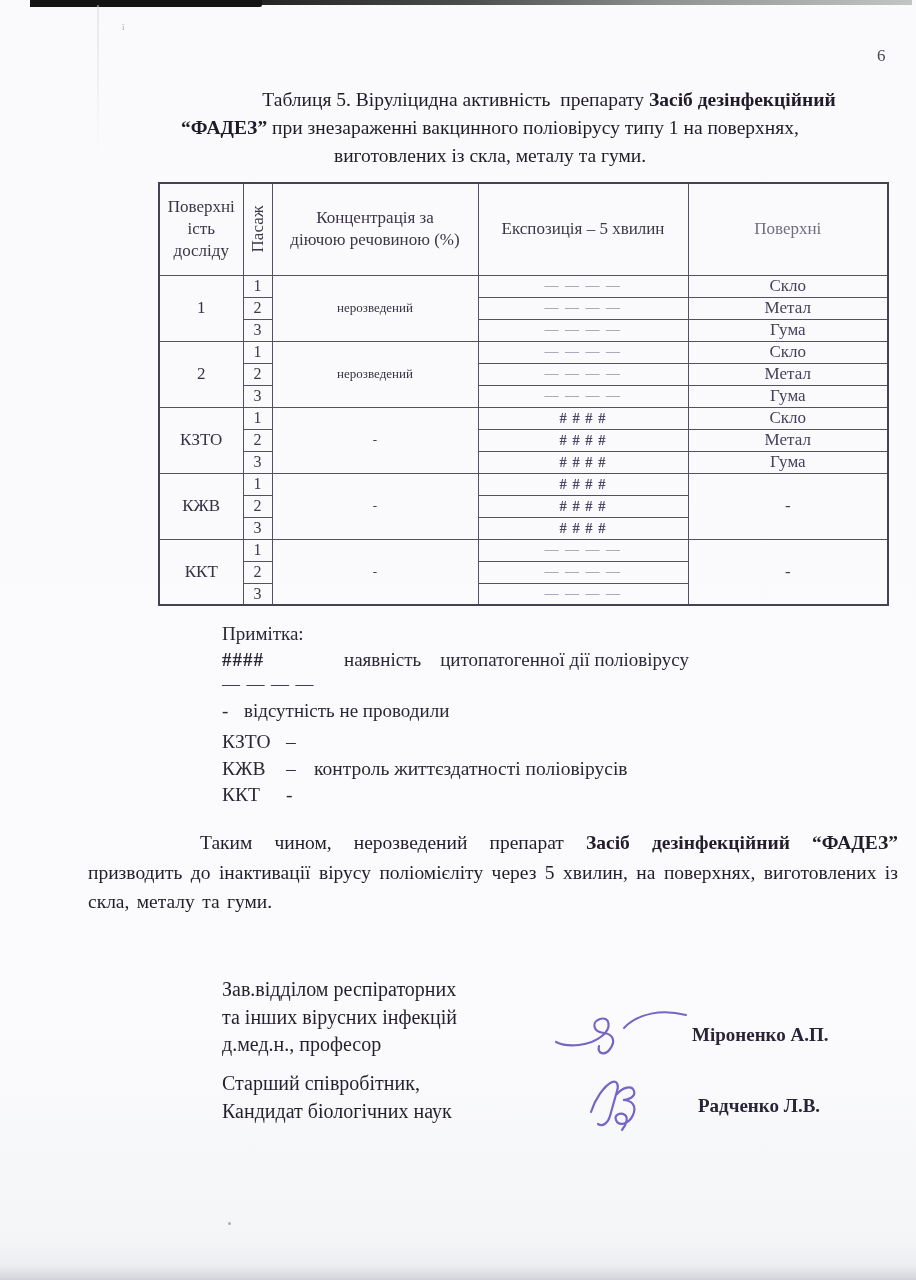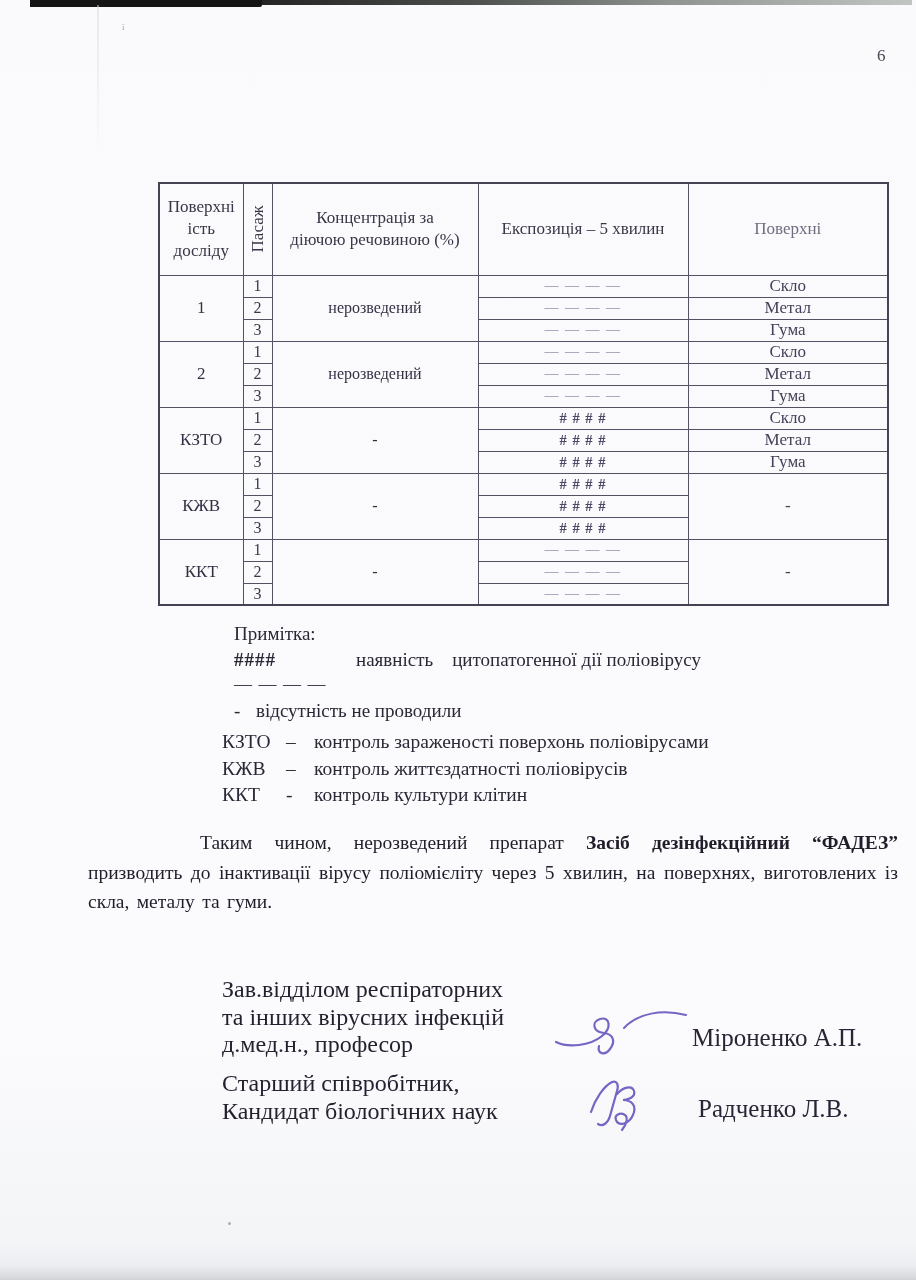--- a/index.html
+++ b/index.html
@@ -38,71 +38,76 @@
   .data-table thead tr{height:92px;}
   .data-table th{font-weight:normal;color:#3a3547;line-height:22px;}
   th.pre{white-space:pre-line;}
   th.faded{color:#716d80;margin-left:20px;}
   .vwrap{position:relative;width:100%;height:100%;}
   .vertical{position:absolute;left:50%;top:50%;transform:translate(-50%,-50%) rotate(-90deg);
     white-space:nowrap;font-size:17px;color:#3a3547;}
   .data-table tbody tr{height:22px;}
   .c-pass{font-size:16px;color:#3c374b;}
   .c-label{font-size:17px;}
-  .c-conc{font-size:16px;}
+  .c-conc{font-size:13px;}
   .sym-dash{color:#978da9;font-size:14px;letter-spacing:1.5px;white-space:nowrap;}
   .sym-hash{color:#4e4765;font-size:14.5px;font-weight:bold;letter-spacing:1px;white-space:nowrap;}
   .c-surf{color:#46415a;}
 
   
-  .notes{position:absolute;left:222px;top:621px;font-size:19px;line-height:25.5px;color:#2b2736;margin-left:12px;}
+  .notes{position:absolute;left:222px;top:621px;font-size:19px;line-height:25.5px;color:#2b2736;}
   .note-row{display:flex;align-items:baseline;}
   .note-sym{white-space:pre;}
   .sym-hash-note{font-weight:bold;width:122px;letter-spacing:1px;}
   .sym-dash-note{width:108px;letter-spacing:1px;font-size:18px;color:#3c3749;}
   .sym-minus-note{width:22px;}
   .note-text{white-space:pre-wrap;}
 
   
   .legend{position:absolute;left:222px;top:729px;font-size:19.5px;line-height:26.5px;color:#2b2736;}
   .legend-row{display:flex;align-items:baseline;}
   .legend-abbr{width:64px;white-space:nowrap;}
   .legend-sep{width:28px;text-align:left;}
 
   
   .conclusion{position:absolute;left:88px;top:828px;width:810px;
     font-size:19.5px;line-height:29.5px;text-align:justify;text-indent:112px;
     word-spacing:2.5px;color:#211d2b;}
 
   
-  .sign-label{position:absolute;font-size:24px;line-height:27.5px;color:#241f2e;}
+  .sign-label{position:absolute;font-size:20px;line-height:27.5px;color:#241f2e;}
   .lbl1{left:222px;top:976px;}
   .lbl2{left:222px;top:1070px;}
   .sig{position:absolute;}
   .sig1{left:552px;top:1000px;}
   .sig2{left:586px;top:1072px;}
   .sig path{fill:none;stroke:#7565c4;stroke-linecap:round;}
-  .sign-name{position:absolute;font-size:25px;color:#2a2536;white-space:nowrap;}
+  .sign-name{position:absolute;font-size:19px;color:#2a2536;white-space:nowrap;font-weight:bold;}
   .name1{left:692px;top:1024px;}
   .name2{left:698px;top:1095px;}
 </style>
 </head>
 <body>
 
 <div class="page">
 
   <div class="top-bar"></div>
   <div class="top-bar-left"></div>
   <div class="left-shadow"></div>
   <div class="bottom-band"></div>
   <div class="speck1">ї</div>
   <div class="speck2"></div>
 
   <div class="page-number">6</div>
 
+  <div class="title">
+    <div class="t-line l1"><span>Таблиця 5. Віруліцидна активність  препарату </span><b>Засіб дезінфекційний</b></div>
+    <div class="t-line"><b>“ФАДЕЗ”</b><span> при знезараженні вакцинного поліовірусу типу 1 на поверхнях,</span></div>
+    <div class="t-line">виготовлених із скла, металу та гуми.</div>
+  </div>
 
   <table class="data-table">
     <colgroup>
       <col style="width:84px">
         <col style="width:29px">
         <col style="width:206px">
         <col style="width:210px">
         <col style="width:200px">
     </colgroup>
     <thead>
@@ -223,31 +228,29 @@
     <div class="note-row">
       <span class="note-sym sym-minus-note">-</span>
       <span class="note-text">відсутність не проводили</span>
     </div>
   </div>
 
   <div class="legend">
     <div class="legend-row">
       <span class="legend-abbr">КЗТО</span>
       <span class="legend-sep">–</span>
-      <span>контроль зараженості поверхонь поліовірусами</span>
     </div>
     <div class="legend-row">
       <span class="legend-abbr">КЖВ</span>
       <span class="legend-sep">–</span>
       <span>контроль життєздатності поліовірусів</span>
     </div>
     <div class="legend-row">
       <span class="legend-abbr">ККТ</span>
       <span class="legend-sep">-</span>
-      <span>контроль культури клітин</span>
     </div>
   </div>
 
   <div class="conclusion">
     <span>Таким чином, нерозведений препарат </span><b>Засіб дезінфекційний “ФАДЕЗ”</b><span> призводить до інактивації вірусу поліомієліту через 5 хвилин, на поверхнях, виготовлених із скла, металу та гуми.</span>
   </div>
 
   <div class="sign-label lbl1" style="white-space:pre-line">Зав.відділом респіраторних
 та інших вірусних інфекцій
 д.мед.н., професор</div>

